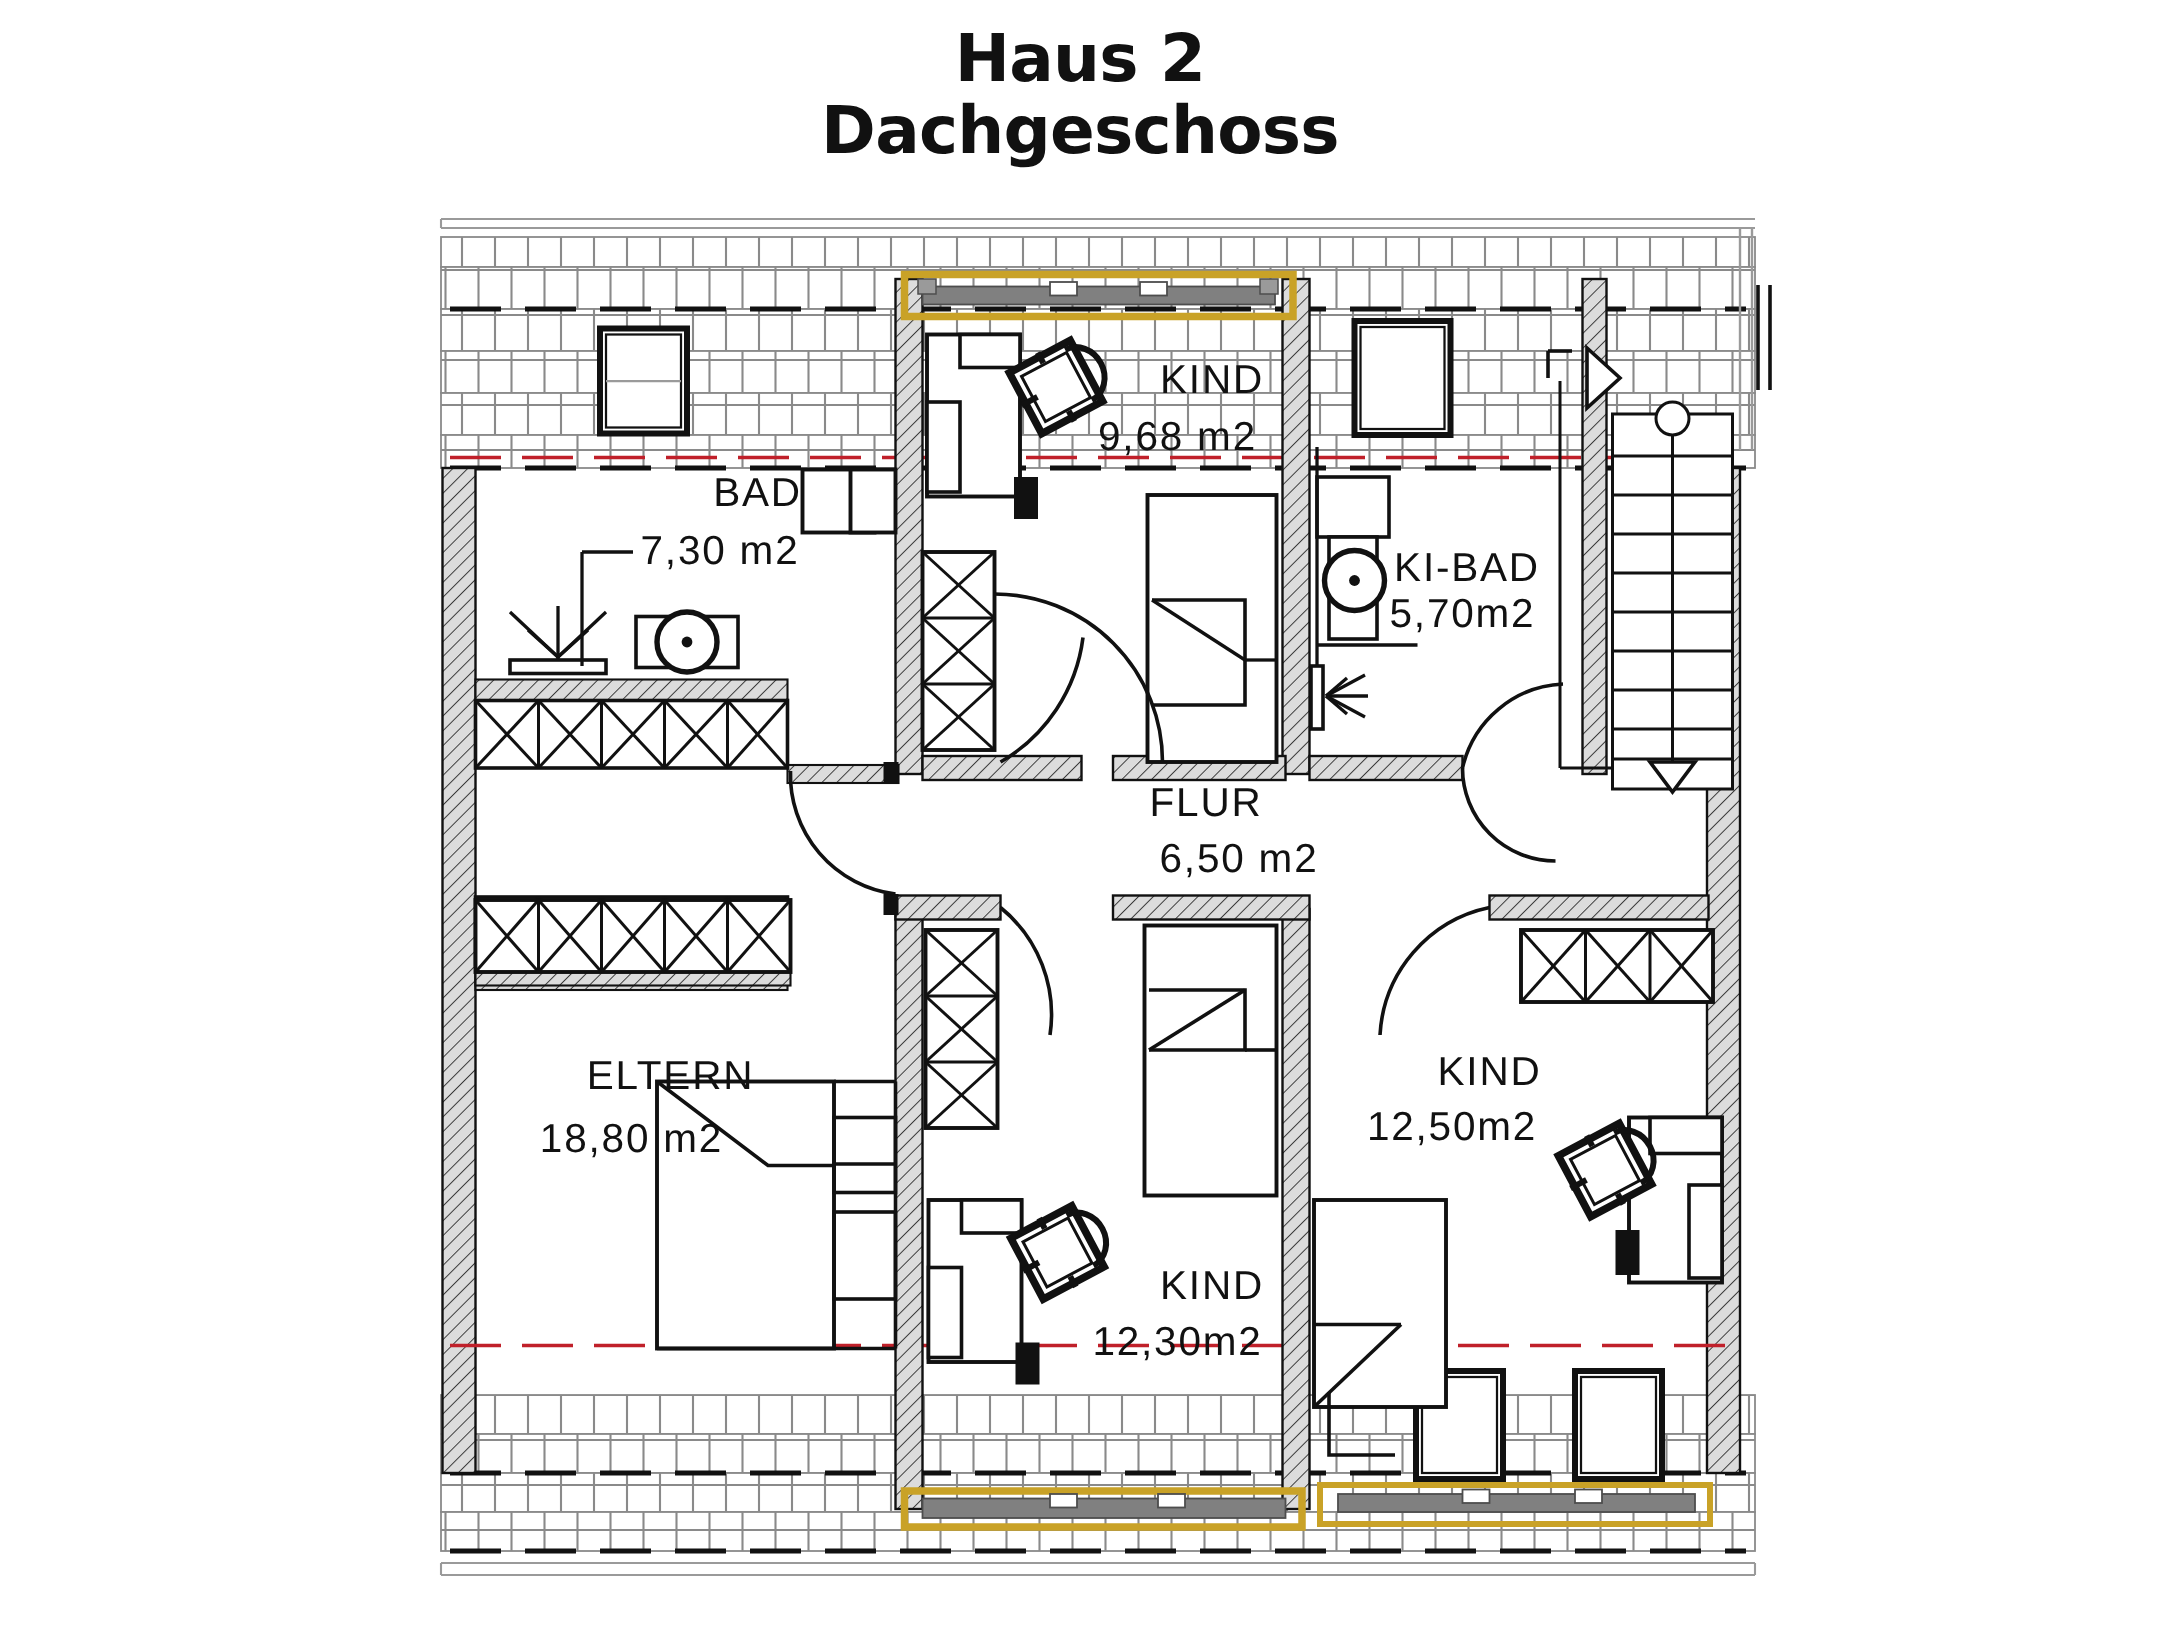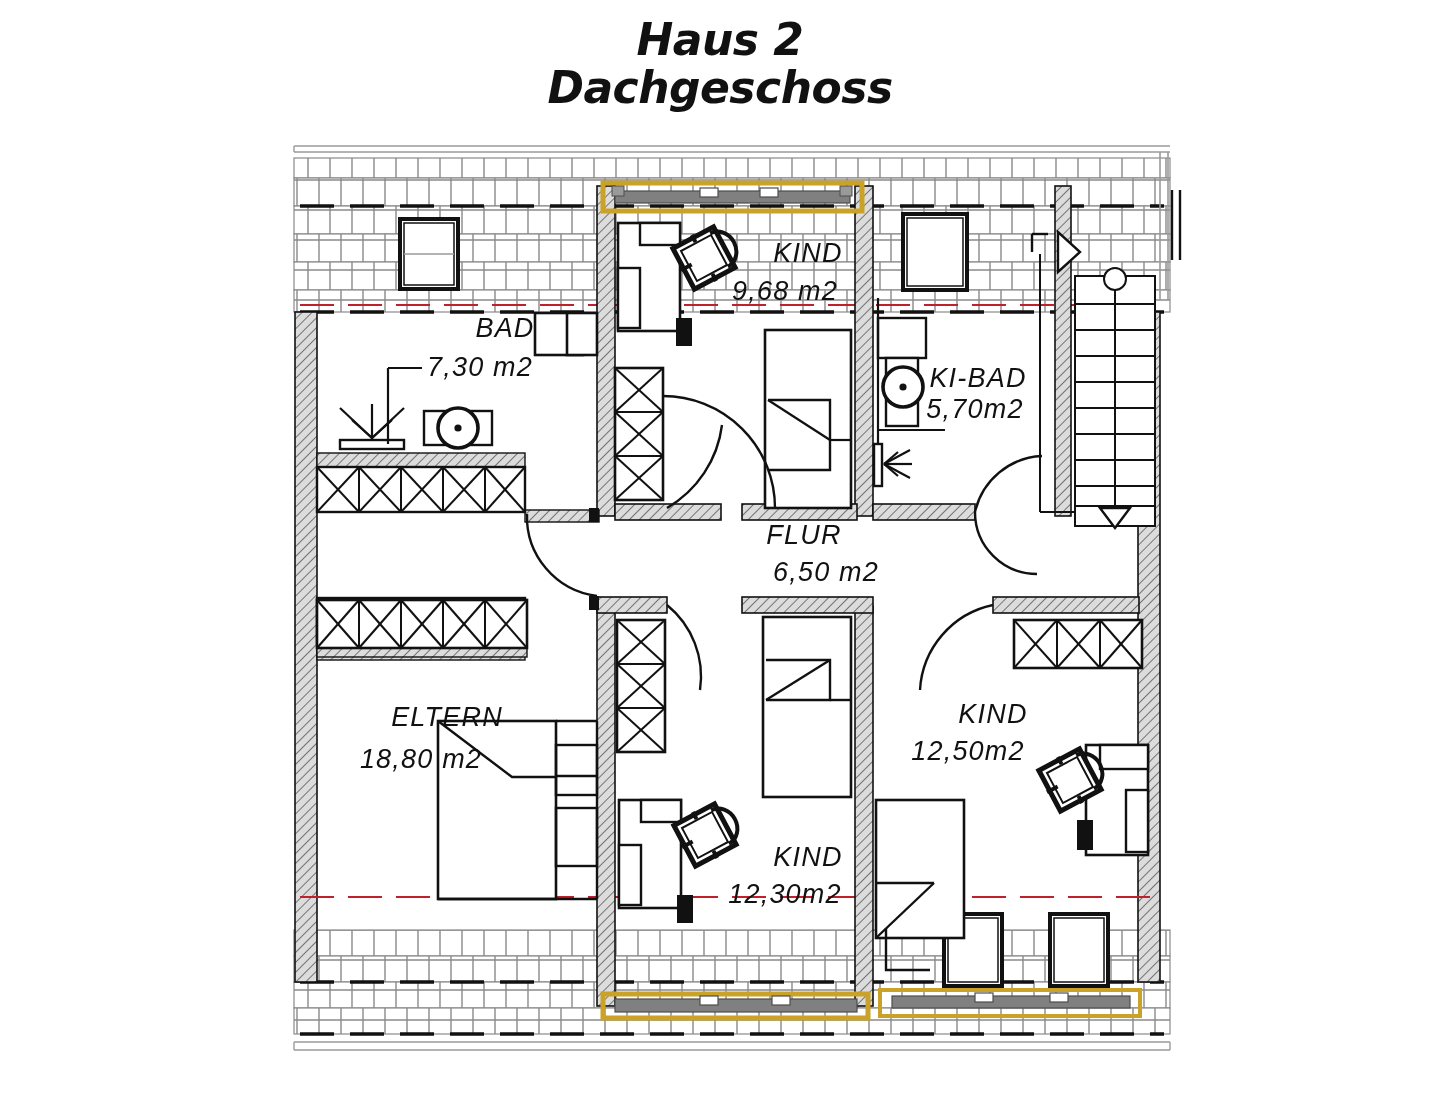--- a/index.html
+++ b/index.html
@@ -11,21 +11,20 @@
     width: 1440px;
     height: 1101px;
     font-family: "Liberation Sans", sans-serif;
     overflow: hidden;
     position: relative;
   }
   #plan-root {
     position: relative;
     width: 1192px;
     height: 1101px;
-    font-style: italic;
   }
   .title-block {
     position: absolute;
     top: 16px;
     left: 0;
     width: 1440px;
     text-align: center;
     line-height: 1.08;
   }
   .title-line {

